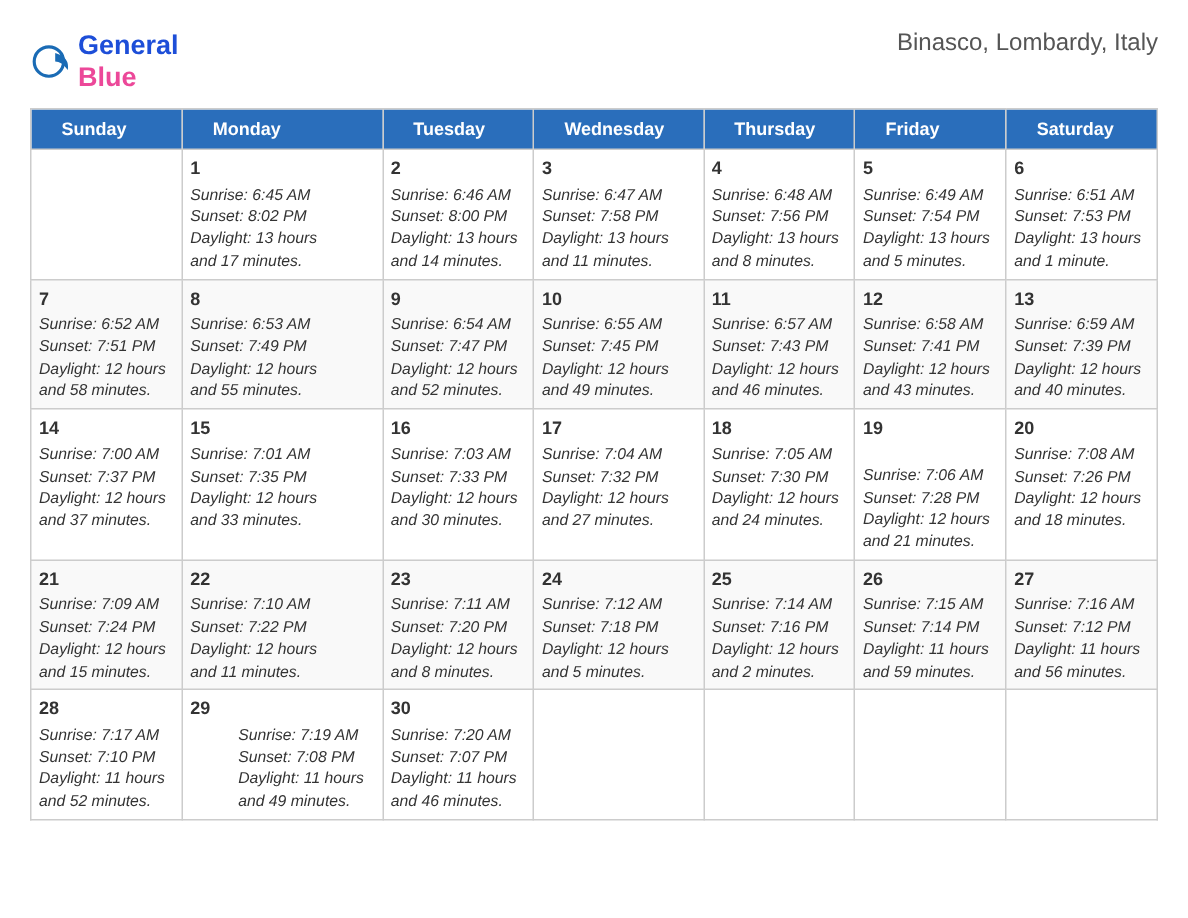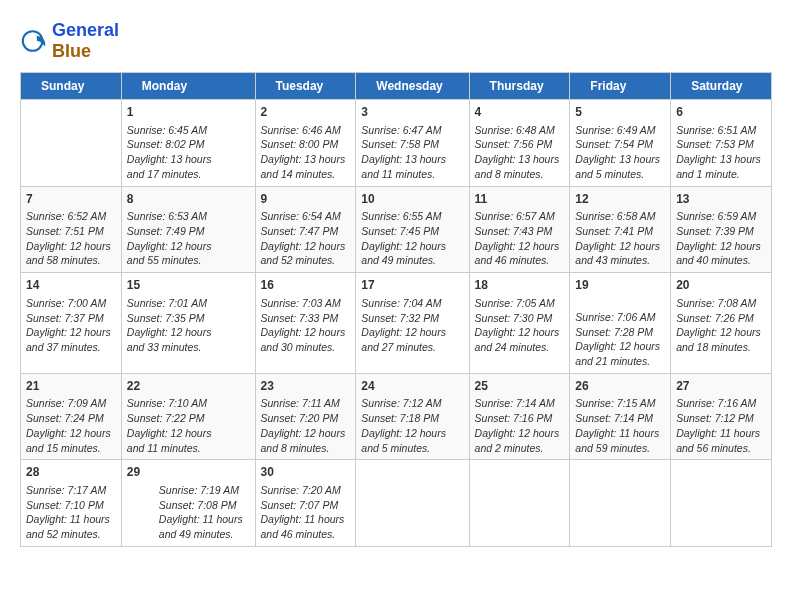--- a/index.html
+++ b/index.html
@@ -22,21 +22,21 @@
       gap: 4px;
     }
     .logo-text-general {
       font-size: 18px;
       font-weight: bold;
       color: #1d4ed8;
     }
     .logo-text-blue {
       font-size: 18px;
       font-weight: bold;
-      color: #a16207;
+      color: #ec4899;
       text-align: right;
     }
     .logo-icon {
       width: 28px;
       height: 28px;
     }
     .title-block {
       text-align: right;
     }
     .month-title {
@@ -96,20 +96,21 @@
     <svg class="logo-icon" viewBox="0 0 40 40" xmlns="http://www.w3.org/2000/svg">
       <circle cx="18" cy="20" r="14" fill="none" stroke="#1a6bb5" stroke-width="3"></circle>
       <path d="M24 12 Q38 16 36 28 Q30 20 24 20 Z" fill="#1a6bb5"></path>
     </svg>
     <div>
       <span class="logo-text-general">General</span><br>
       <span class="logo-text-blue">Blue</span>
     </div>
   </div>
   <div class="title-block">
+    <div class="location-title">Binasco, Lombardy, Italy</div>
   </div>
 </div>
 
 <table>
   <thead>
     <tr>
     <th>Sunday</th>
         <th>Monday</th>
         <th>Tuesday</th>
         <th>Wednesday</th>

